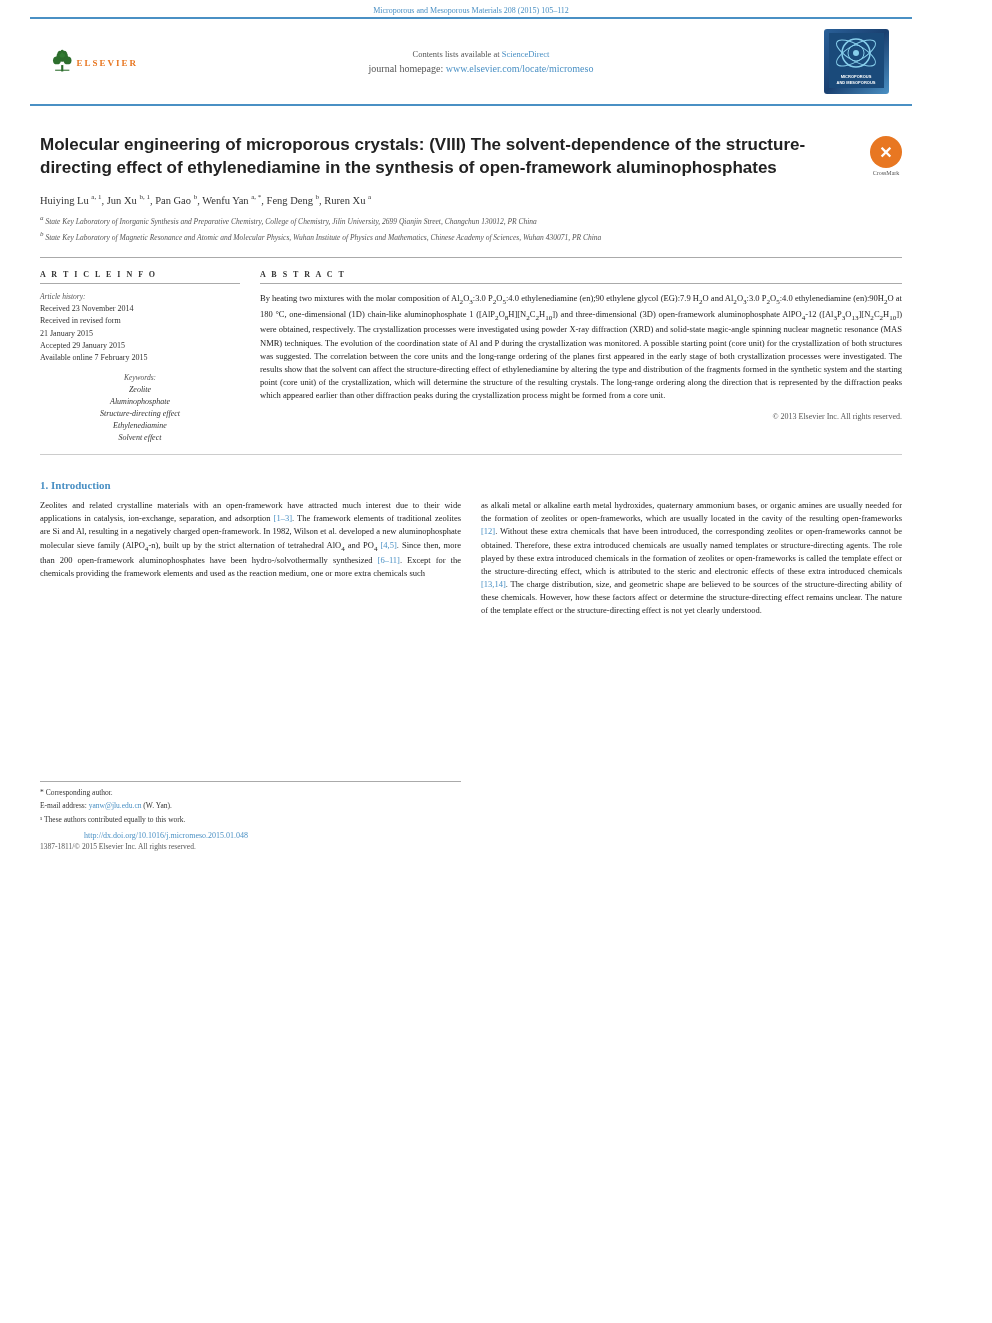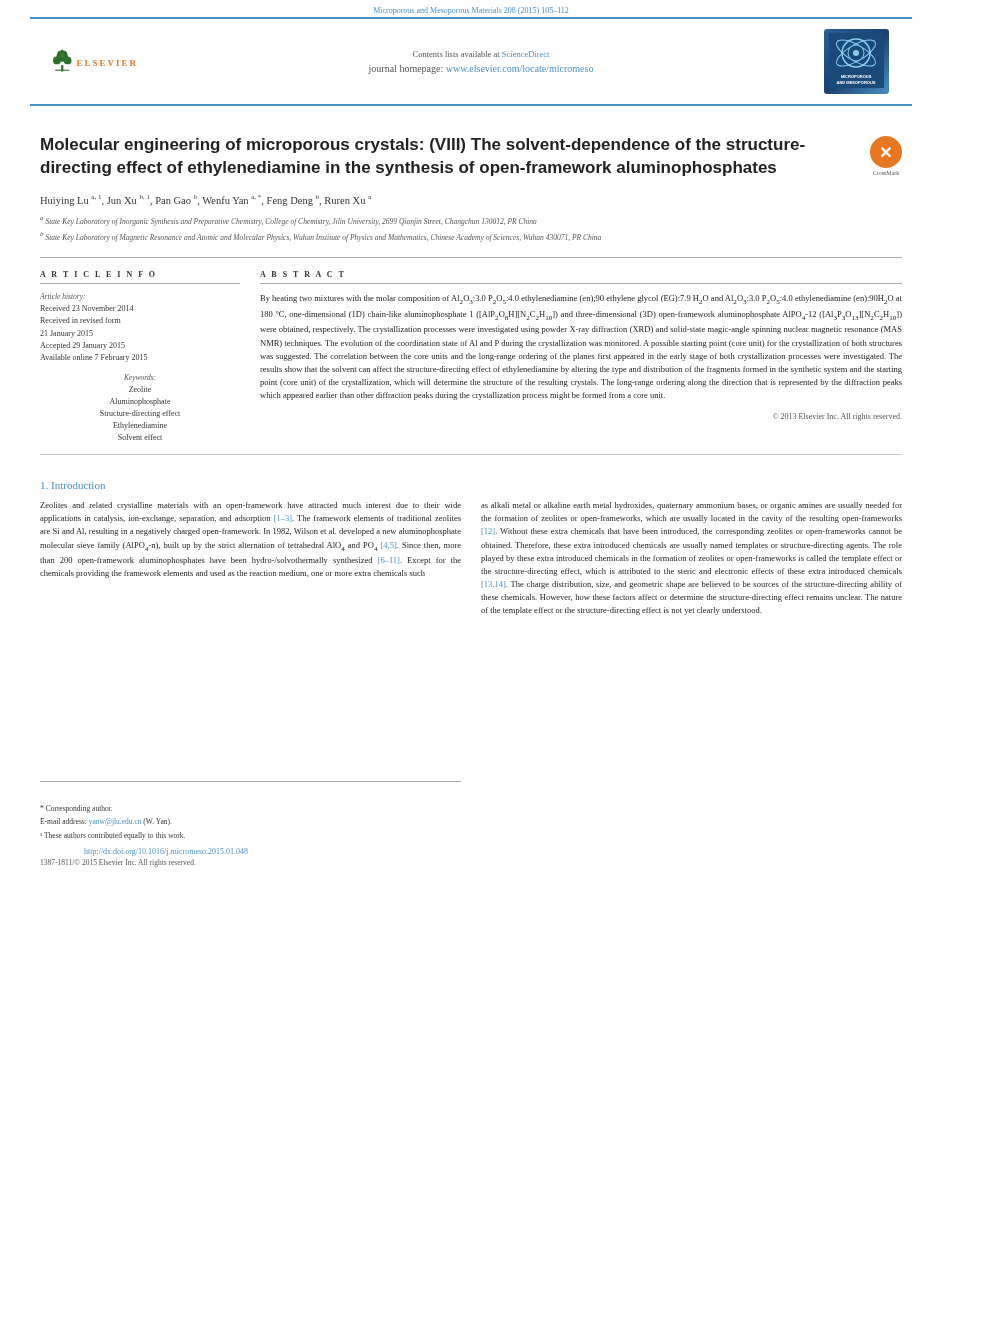--- a/index.html
+++ b/index.html
@@ -192,20 +192,21 @@
       margin-bottom: 1px;
     }
     .keywords-section {
       margin-top: 10px;
       text-align: center;
     }
     .keyword-item {
       font-size: 8px;
       color: #333;
       line-height: 1.5;
+      font-style: italic;
     }
     
     .abstract-text {
       font-size: 8.5px;
       color: #222;
       line-height: 1.55;
       text-align: justify;
     }
     .abstract-text b {
       font-weight: normal;
@@ -222,21 +223,21 @@
       border: none;
       border-top: 1px solid #ccc;
       margin: 10px 40px;
     }
     
     .intro-section {
       padding: 14px 40px 0 40px;
     }
     .intro-section-title {
       font-size: 11px;
-      font-weight: normal;
+      font-weight: bold;
       color: #4a90c4;
       margin-bottom: 8px;
     }
     .intro-two-col {
       display: flex;
       gap: 20px;
     }
     .intro-col {
       flex: 1;
     }
@@ -247,21 +248,21 @@
       text-align: justify;
       margin-bottom: 6px;
     }
     .intro-paragraph a, .ref-link {
       color: #4a90c4;
       text-decoration: none;
     }
     
     .footnotes {
       margin-top: 10px;
-      padding-top: 22px;
+      padding-top: 6px;
       border-top: 1px solid #aaa;
       font-size: 7.5px;
       color: #333;
     }
     .footnote-line {
       margin-bottom: 3px;
       line-height: 1.4;
     }
     .doi-link {
       color: #4a90c4;

